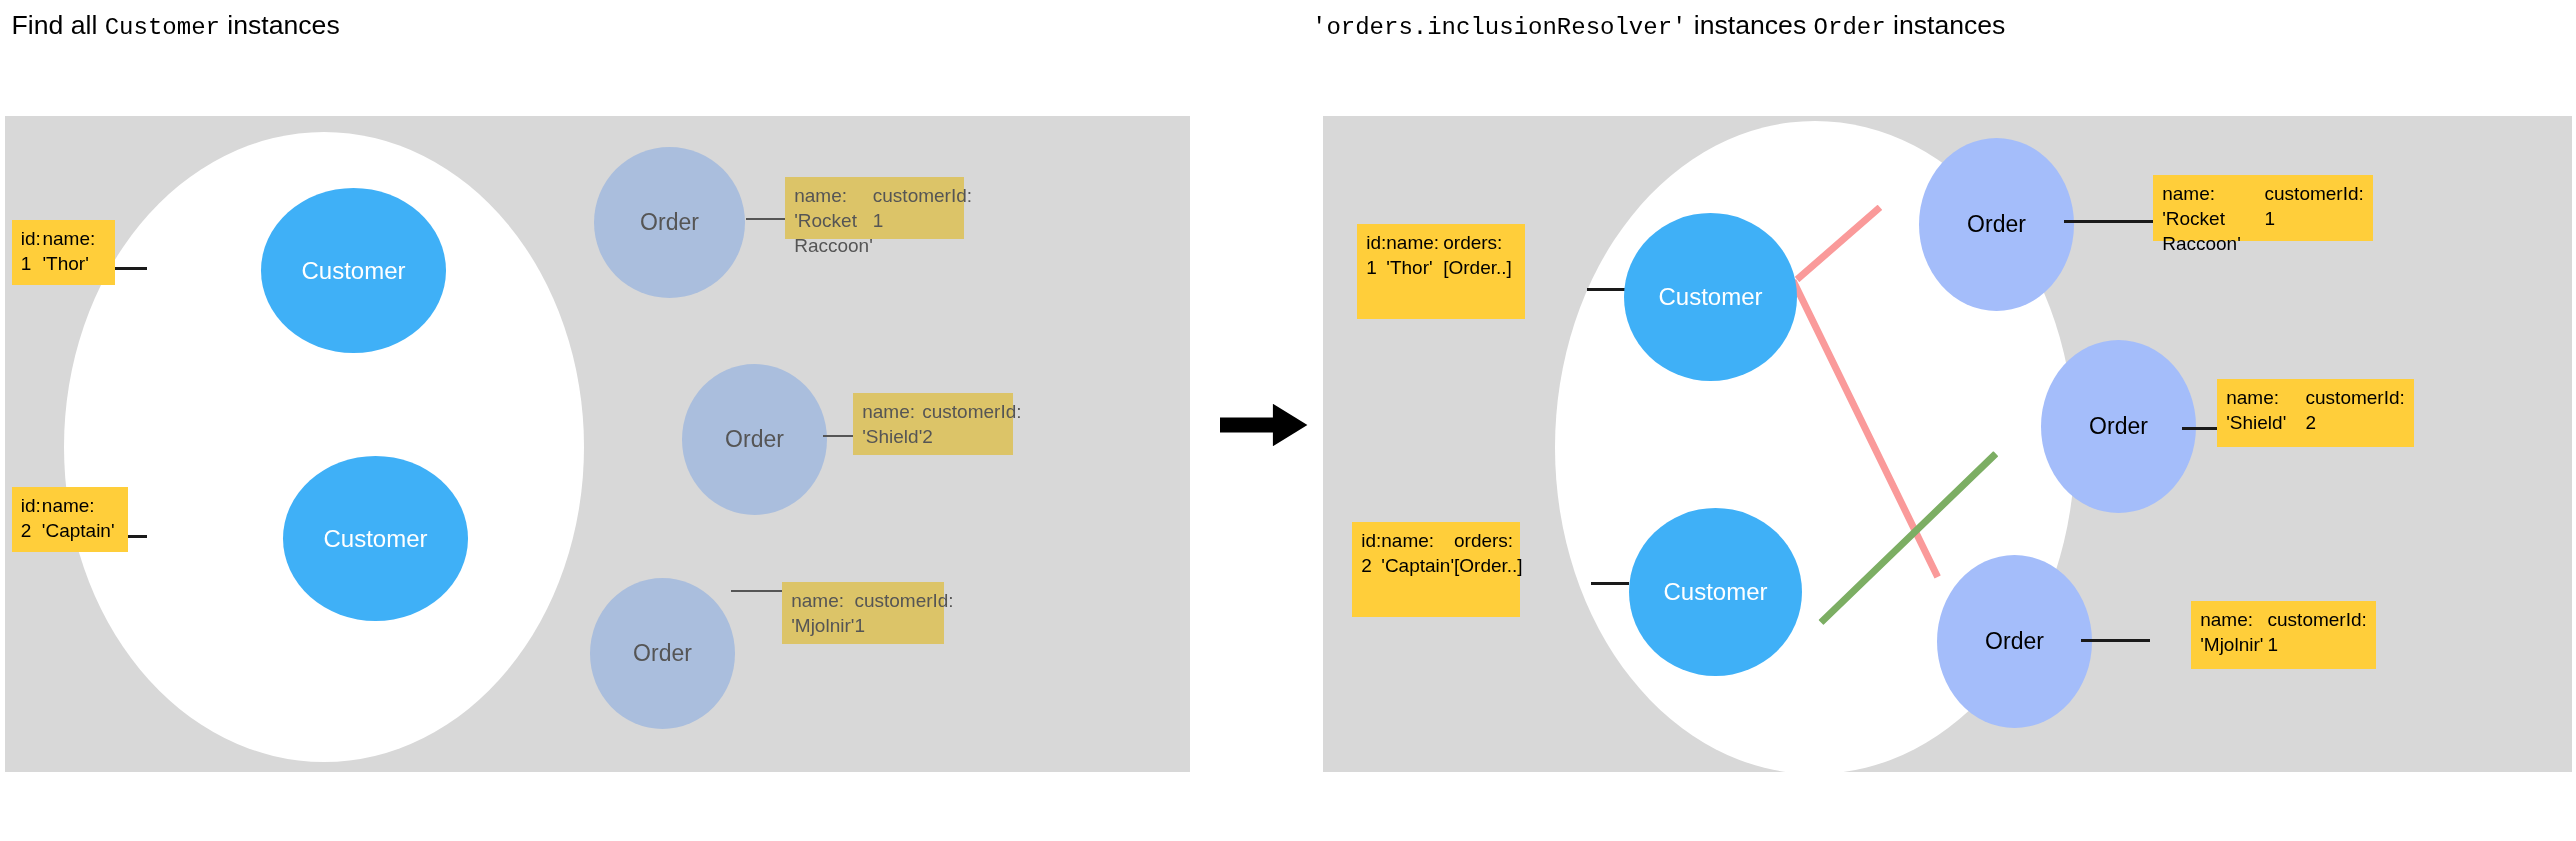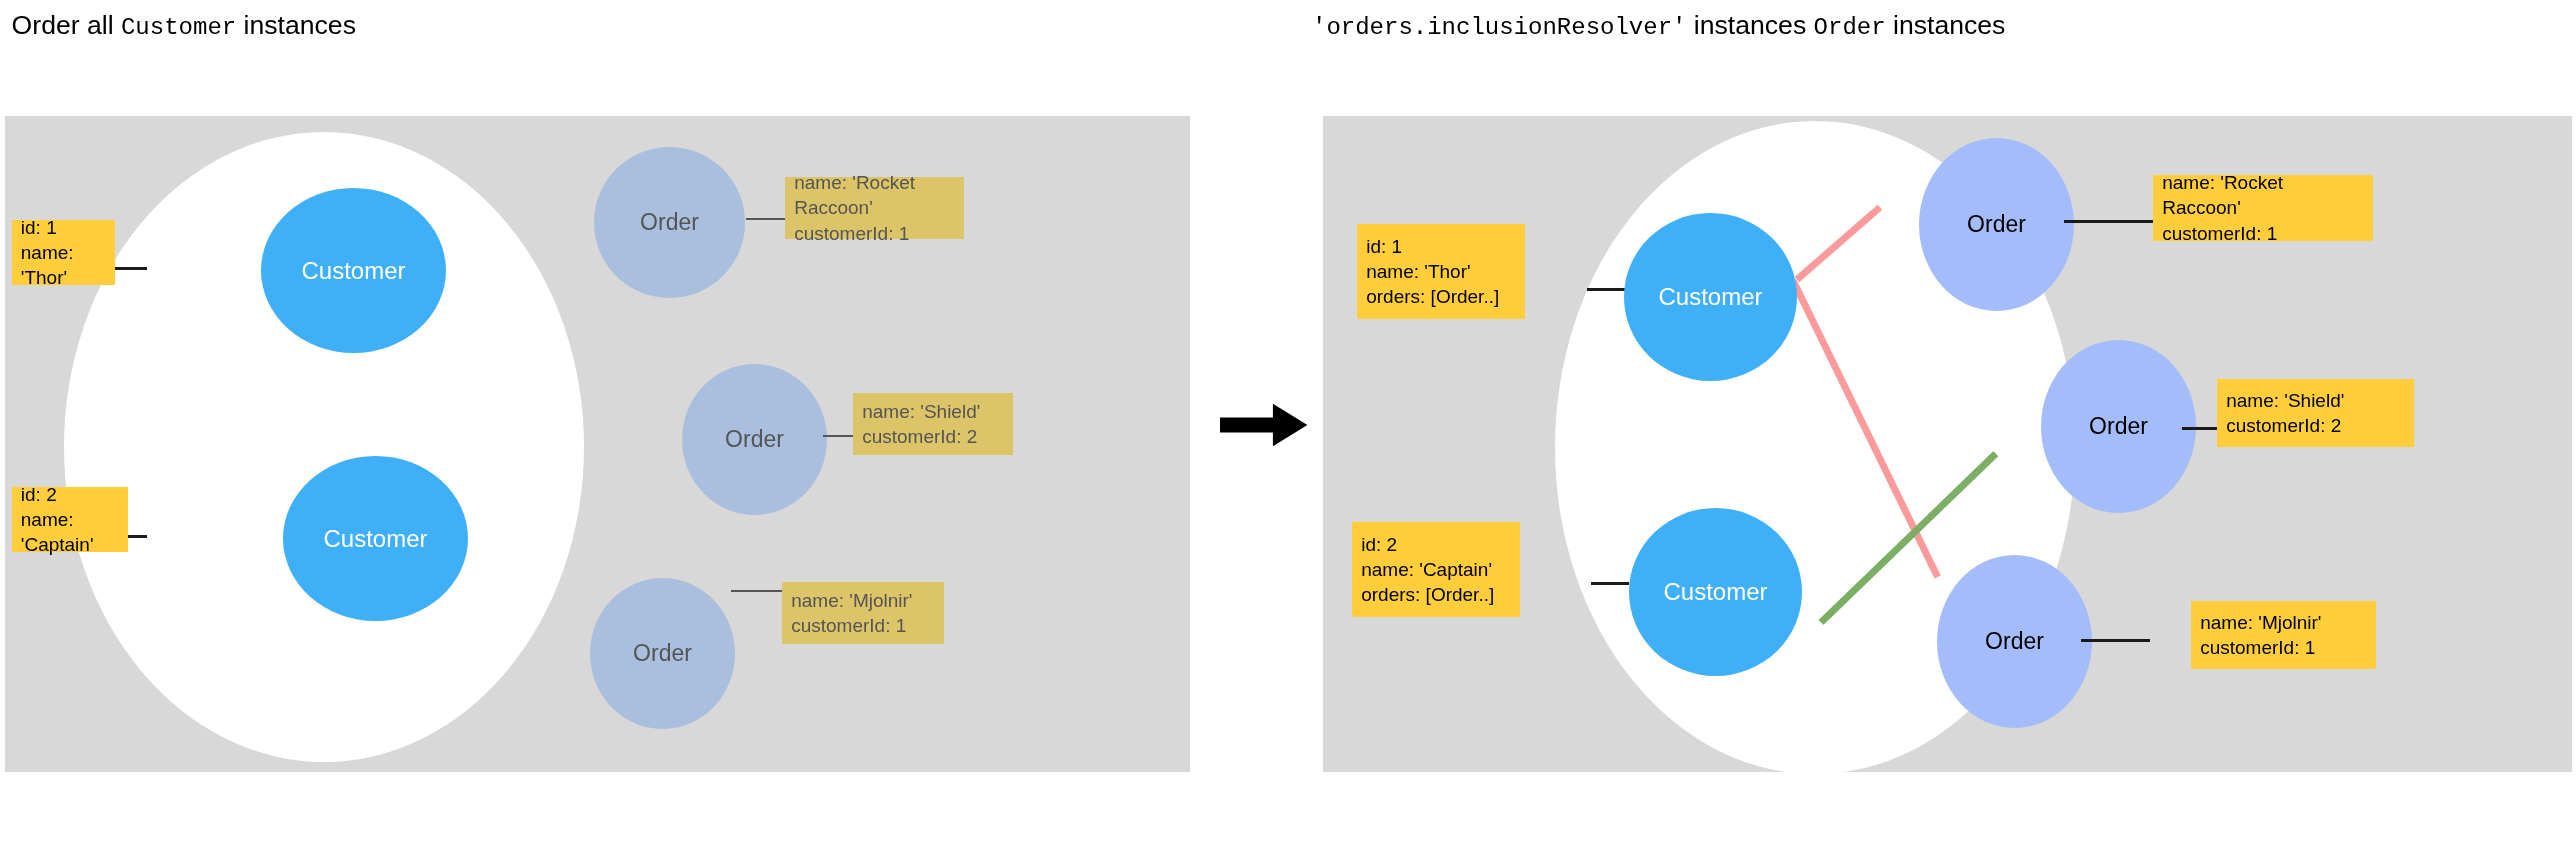--- a/index.html
+++ b/index.html
@@ -60,22 +60,21 @@
   .node-order-bright {
     background: #a4bdfa;
     color: #000000;
     font-size: 23px;
   }
 
   .box {
     position: absolute;
     box-sizing: border-box;
     display: flex;
-    flex-direction: column;
-    justify-content: center;
+    flex-direction: row;
     padding: 5.8px 9.2px;
     line-height: 1.32;
   }
   .box-yellow {
     background: #ffce3a;
     color: #000000;
     font-size: 19px;
   }
   .box-khaki {
     background: #dcc468;
@@ -99,21 +98,21 @@
   .edge-green { background: #7cae63; }
 
   .arrow-wrap {
     position: absolute;
   }
 </style>
 </head>
 <body>
 
 <div class="title" style="left:11.6px; top:10.4px;">
-  <span>Order all </span><span class="mono">Customer</span><span> instances</span>
+  <span>Find all </span><span class="mono">Customer</span><span> instances</span>
 </div>
 
 <div class="panel" style="left:4.6px; top:116px; width:1185px; height:656px;"></div>
 
 <div class="blob" style="left:64px; top:132px; width:520px; height:630px;"></div>
 
 <div class="connector" style="left:110px; top:124px; width:0; height:0;"></div>
 <div class="connector" style="left:109px; top:267px; width:38px;"></div>
 <div class="box box-yellow" style="left:11.6px; top:220px; width:103px; height:65px;">
   <span>id: 1</span>

